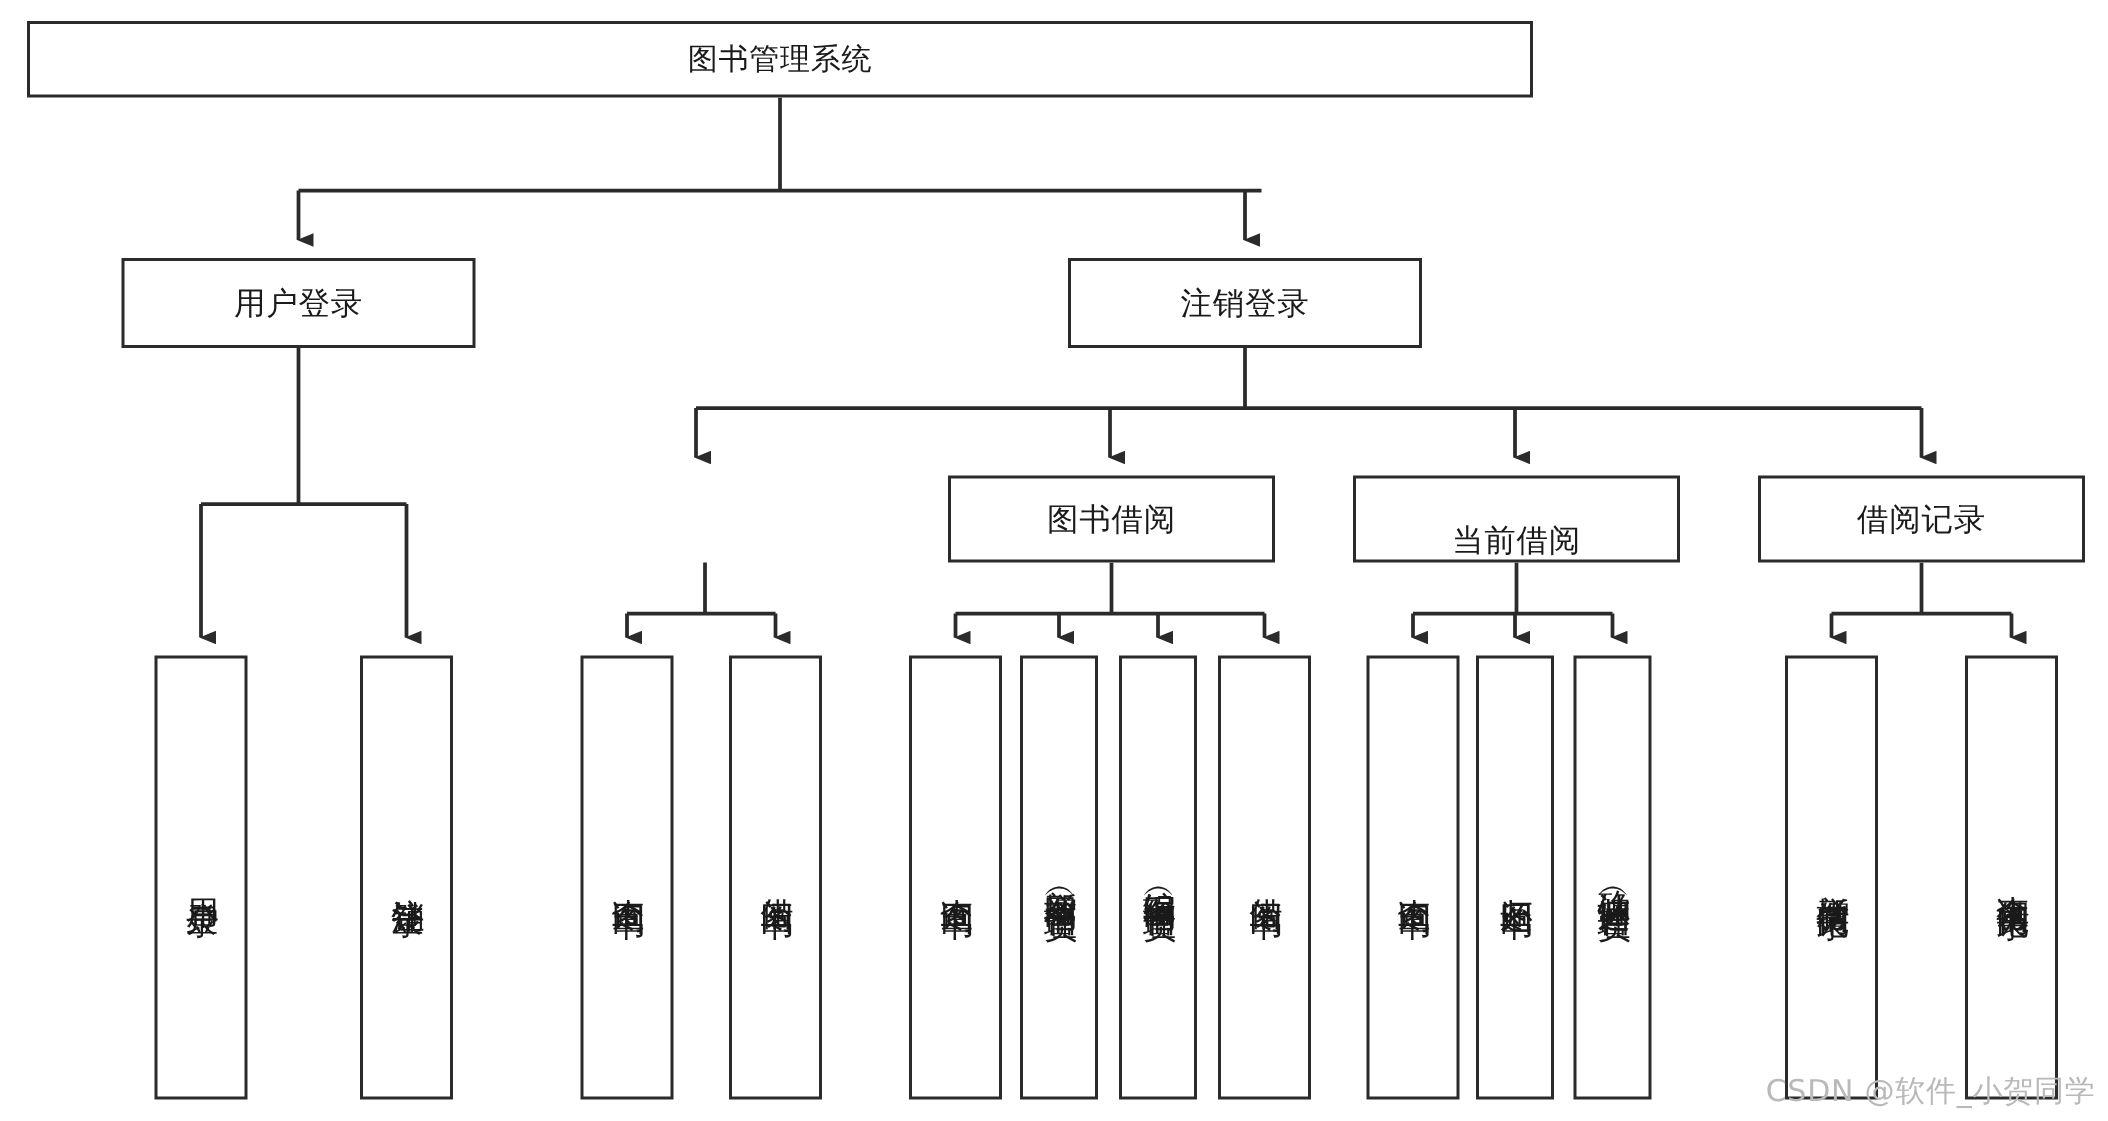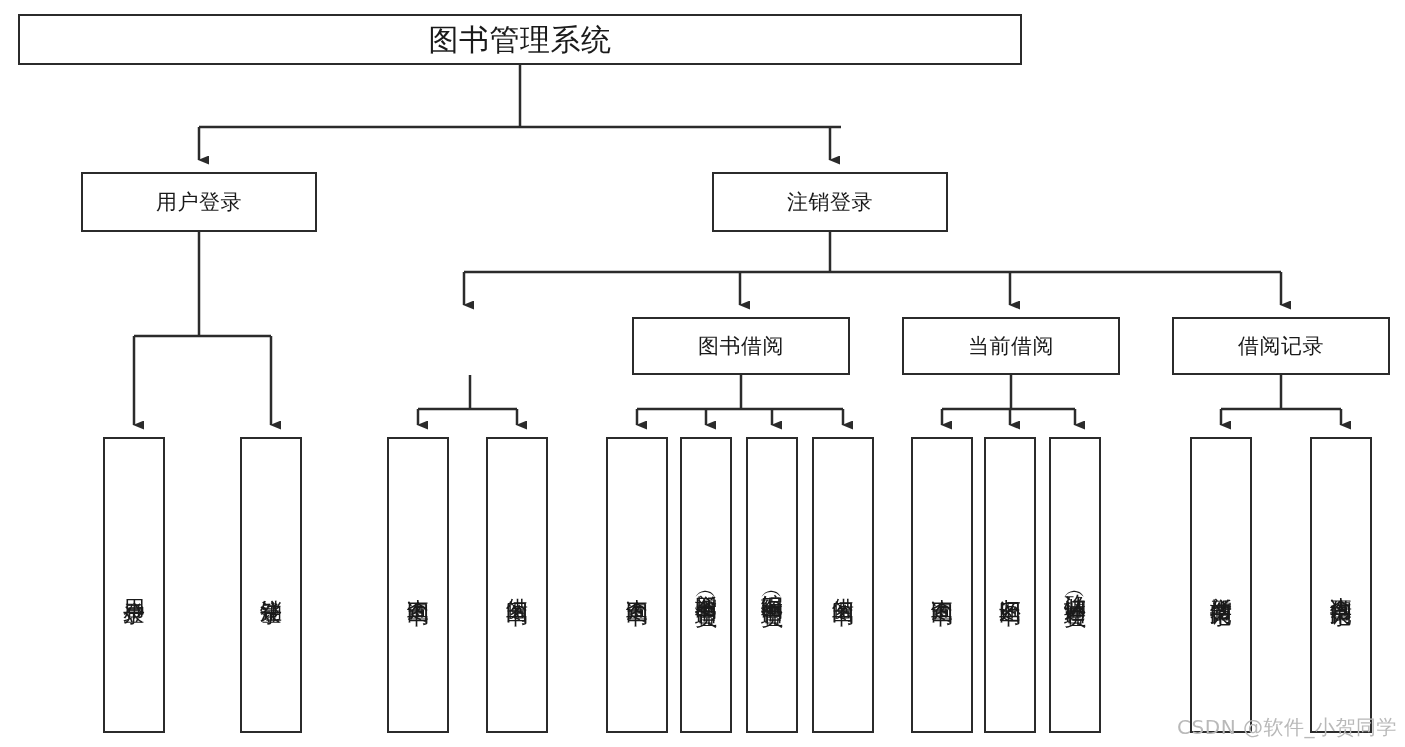--- a/index.html
+++ b/index.html
@@ -42,21 +42,21 @@
     color: #1a1a1a;
     line-height: 1.18;
     text-align: center;
     white-space: nowrap;
   }
   .node.horizontal .node-label {
     font-size: 21px;
     letter-spacing: 0.5px;
   }
   .node.root .node-label {
-    font-size: 30px;
+    font-size: 20px;
   }
   .node.vertical {
     align-items: center;
     justify-content: center;
   }
   .node.vertical .node-label {
     writing-mode: vertical-rl;
     text-orientation: upright;
     font-size: 22px;
     letter-spacing: 2px;
@@ -137,21 +137,21 @@
   <div class="node horizontal" style="left:81px; top:172px; width:236px; height:60px;">
     <span class="node-label">用户登录</span>
   </div>
   <div class="node horizontal" style="left:712px; top:172px; width:236px; height:60px;">
     <span class="node-label">注销登录</span>
   </div>
 
   <div class="node horizontal" style="left:632px; top:317px; width:218px; height:58px;">
     <span class="node-label">图书借阅</span>
   </div>
-  <div class="node horizontal" style="left:902px; top:317px; width:218px; height:58px;">
+  <div class="node horizontal" style="left:902px; top:317px; width:218px; height:58px;align-items:flex-end;">
     <span class="node-label">当前借阅</span>
   </div>
   <div class="node horizontal" style="left:1172px; top:317px; width:218px; height:58px;">
     <span class="node-label">借阅记录</span>
   </div>
 
   <div class="node vertical" style="left:103px; top:437px; width:62px; height:296px;">
     <span class="node-label">用户登录</span>
   </div>
   <div class="node vertical" style="left:240px; top:437px; width:62px; height:296px;">

